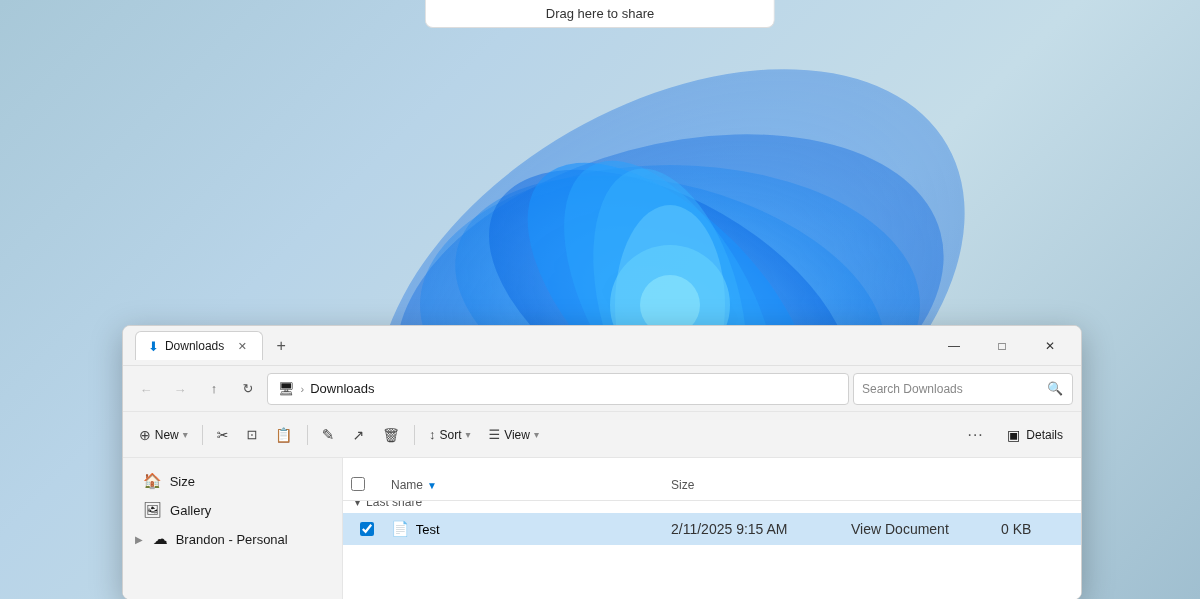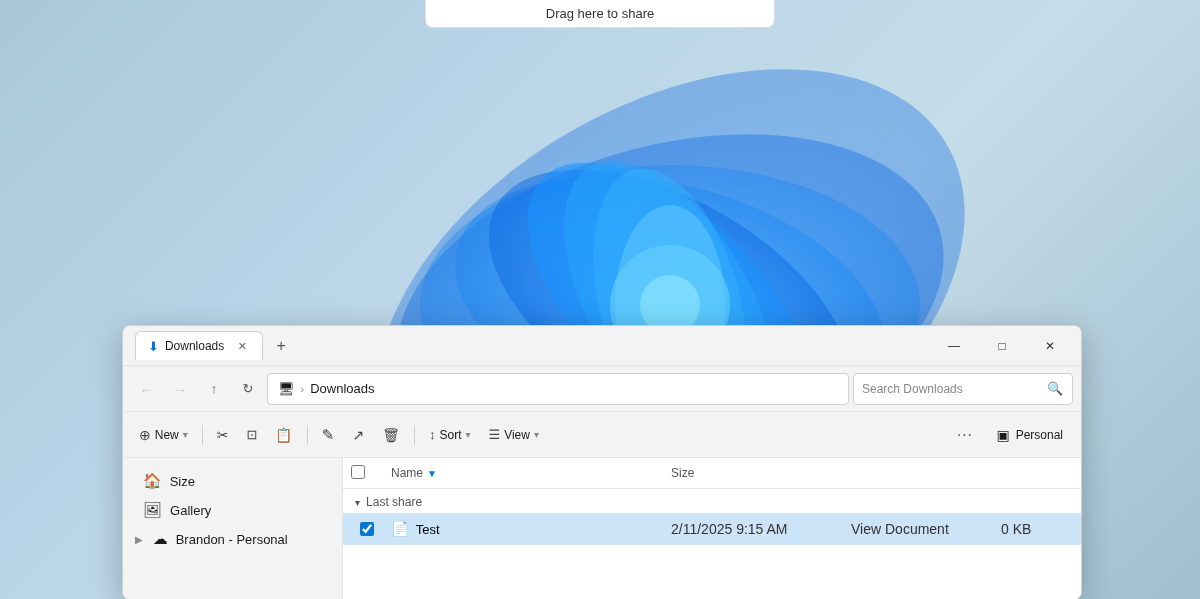--- a/index.html
+++ b/index.html
@@ -282,21 +282,21 @@
     .file-list-header {
       display: grid;
       grid-template-columns: 32px 1fr 180px 150px 80px;
       align-items: center;
       padding: 4px 8px;
       border-bottom: 1px solid #e5e5e5;
       font-size: 12px;
       color: #555;
       background: white;
       position: sticky;
-      top: 0;
+      top: 12px;
     }
 
     .file-list-header .col { padding: 4px 8px; }
     .col-name-header { display: flex; align-items: center; gap: 4px; }
     .sort-arrow { font-size: 10px; color: #0078d4; }
 
     .group-header {
       display: flex;
       align-items: center;
       gap: 6px;
@@ -440,21 +440,21 @@
       <div class="toolbar-btn">
         <span class="icon" style="font-size:13px;">☰</span>
         <span>View</span>
         <span style="font-size:10px;color:#888;">▾</span>
       </div>
       <div class="toolbar-overflow">
         <span>···</span>
       </div>
       <div class="details-btn" style="margin-left:4px;">
         <span style="font-size:14px;">▣</span>
-        <span>Personal</span>
+        <span>Details</span>
       </div>
     </div>
 
     <div class="content-area">
 
       <div class="sidebar">
         <div class="sidebar-item">
           <span class="icon">🏠</span>
           <span>Size</span>
         </div>

